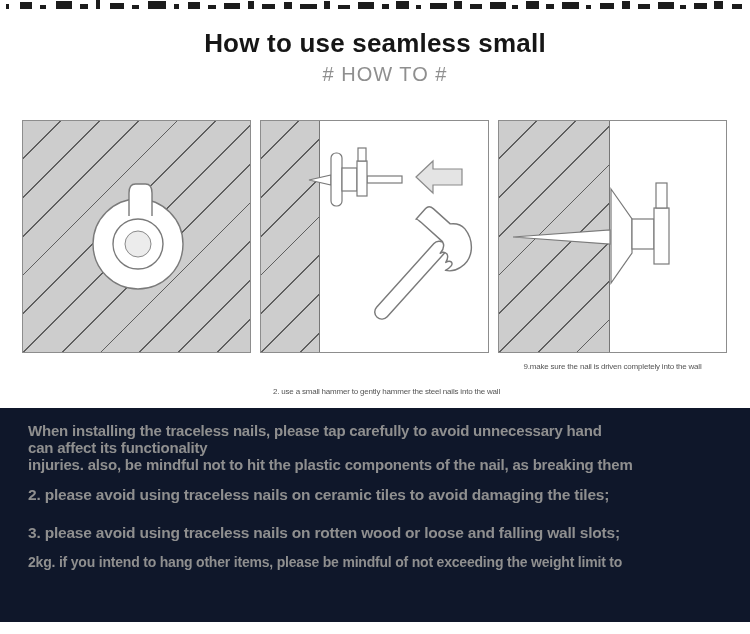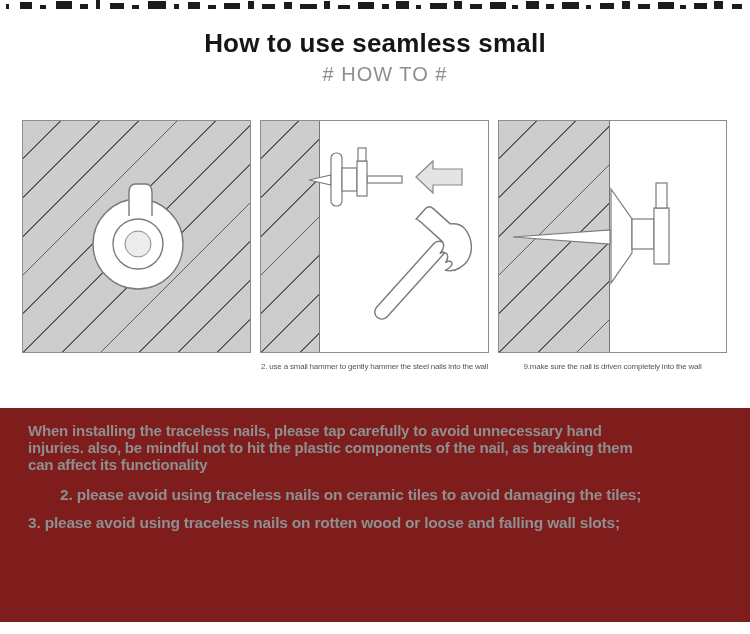--- a/index.html
+++ b/index.html
@@ -26,31 +26,31 @@
   .panel-2 { left:260px; }
   .panel-3 { left:498px; }
   .wall { position:absolute; left:0; top:0; height:100%; border-right:1px solid #777; }
   .wall-2 { width:59px; }
   .wall-3 { width:111px; }
   .illus { position:absolute; left:0; top:0; }
 
   
   .caption { position:absolute; top:362px; width:229px; text-align:center; color:#555; }
   .caption-1 { left:22px; font-size:10.5px; letter-spacing:-0.1px; }
-  .caption-2 { left:260px; font-size:8px; letter-spacing:-0.2px; }
+  .caption-2 { left:272px; font-size:8px; letter-spacing:-0.2px;margin-top:25px; }
   .caption-3 { left:498px; font-size:8px; letter-spacing:-0.2px; }
 
   
   .notes { position:absolute; left:0; top:408px; width:750px; height:214px;
-           background:#7f1d1d; padding:14px 26px 0 28px;
+           background:#0f172a; padding:14px 26px 0 28px;
            color:#8f8f8f; font-weight:700; }
   .notes .para1 { font-size:15px; line-height:17px; letter-spacing:-0.2px; }
   .notes .item  { font-size:15.5px; line-height:17px; letter-spacing:-0.2px; }
-  .notes .item-2 { margin-top:13px;margin-left:32px; }
-  .notes .item-3 { margin-top:11px; }
+  .notes .item-2 { margin-top:13px; }
+  .notes .item-3 { margin-top:21px; }
   .notes .para4 { margin-top:13px; font-size:14px; line-height:17.5px; letter-spacing:-0.2px; }
 
   svg { display:block; }
 </style>
 </head>
 <body>
 
 <div class="canvas">
 
   <svg class="top-strip" width="750" height="9" viewBox="0 0 750 9">
@@ -158,22 +158,23 @@
       </g>
     </svg>
   </div>
 
   <div class="caption caption-2">2. use a small hammer to gently hammer the steel nails into the wall</div>
   <div class="caption caption-3">9.make sure the nail is driven completely into the wall</div>
 
   <div class="notes">
     <div class="para1">
       <div>When installing the traceless nails, please tap carefully to avoid unnecessary hand</div>
+      <div>can affect its functionality</div>
       <div>injuries. also, be mindful not to hit the plastic components of the nail, as breaking them</div>
-      <div>can affect its functionality</div>
     </div>
     <div class="item item-2">2. please avoid using traceless nails on ceramic tiles to avoid damaging the tiles;</div>
     <div class="item item-3">3. please avoid using traceless nails on rotten wood or loose and falling wall slots;</div>
     <div class="para4">
+      <div>2kg. if you intend to hang other items, please be mindful of not exceeding the weight limit to</div>
     </div>
   </div>
 
 </div>
 
 </body></html>

